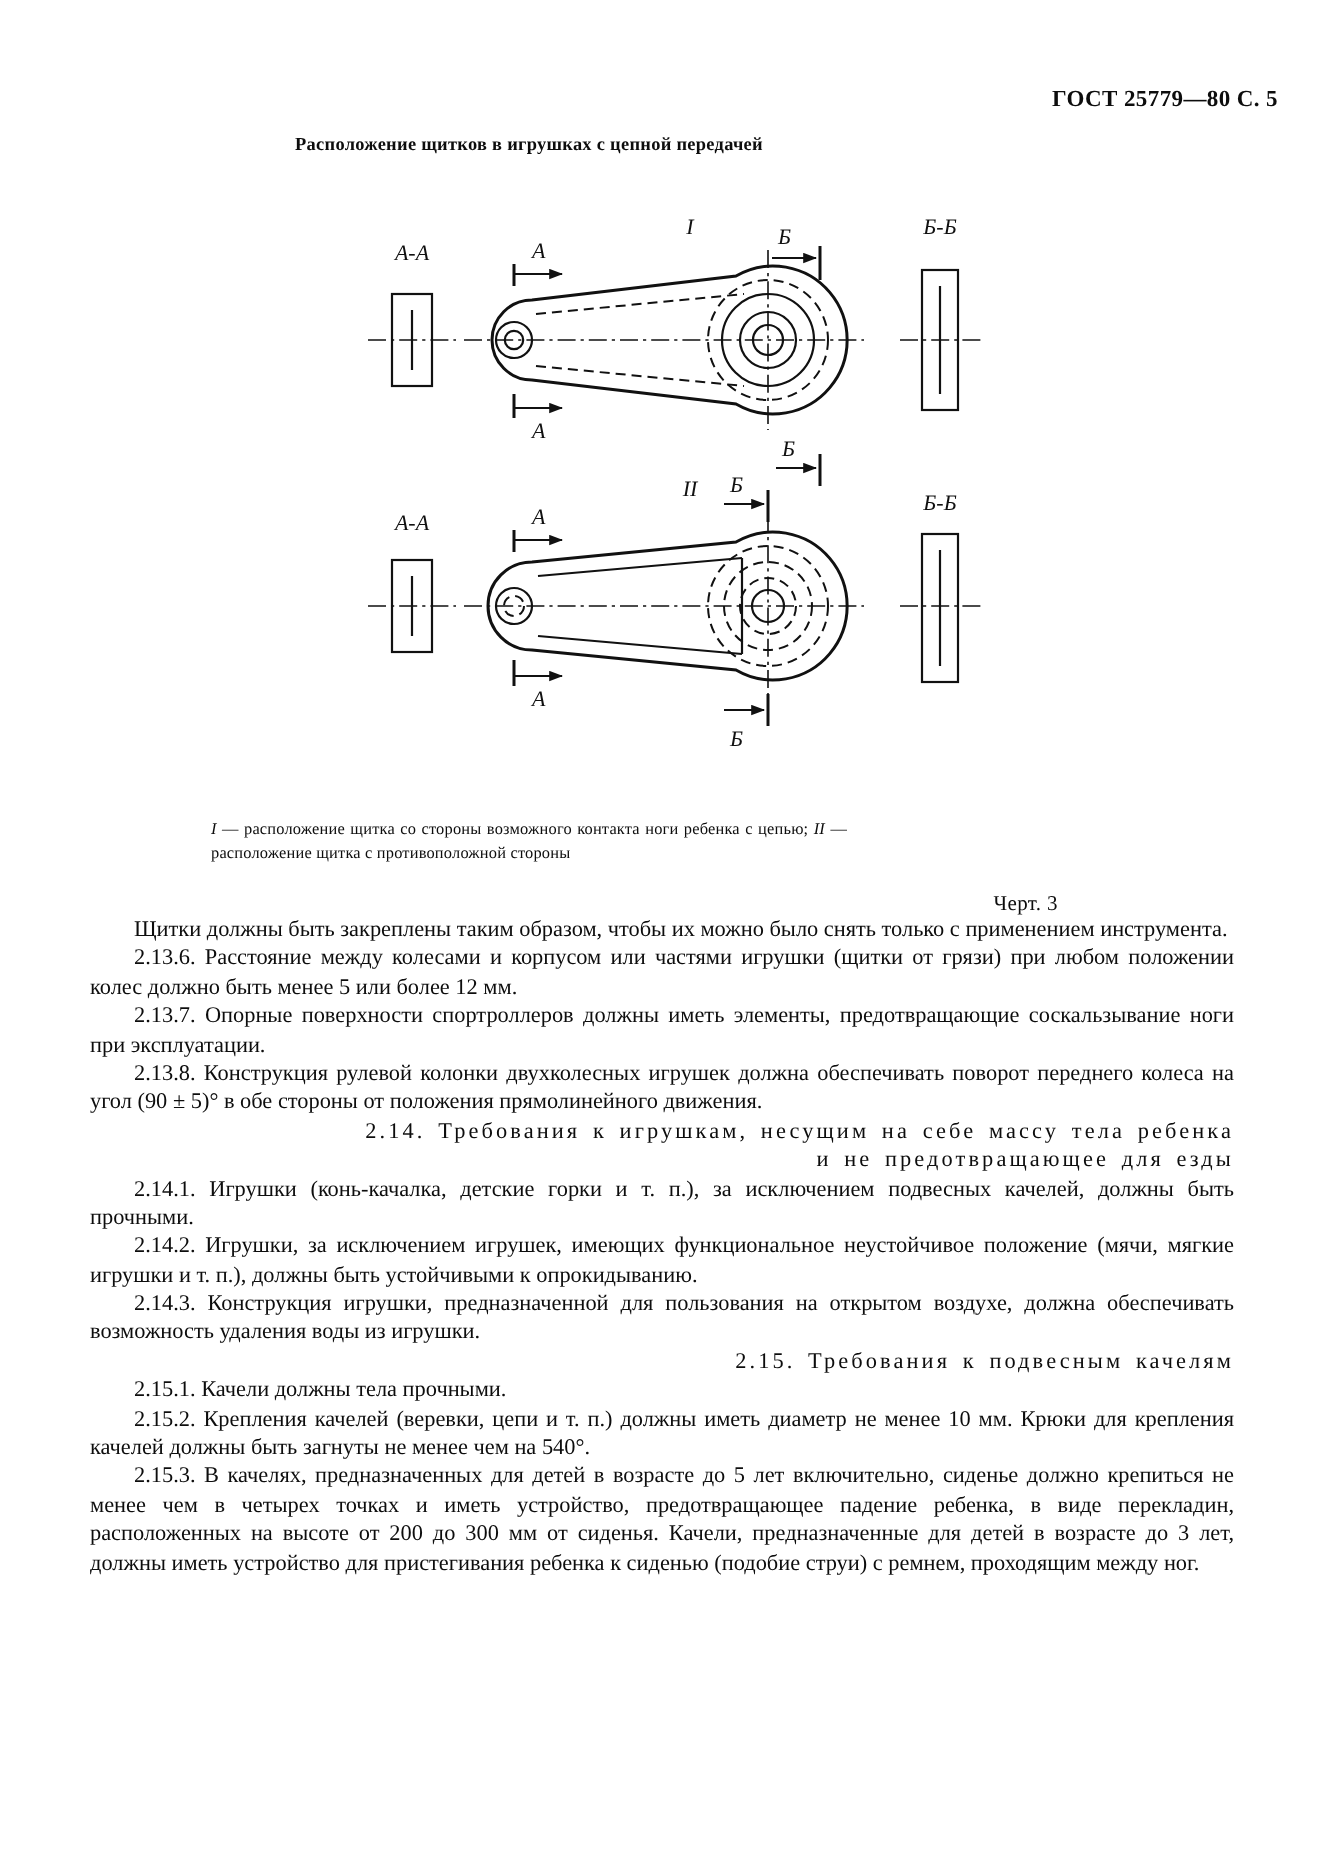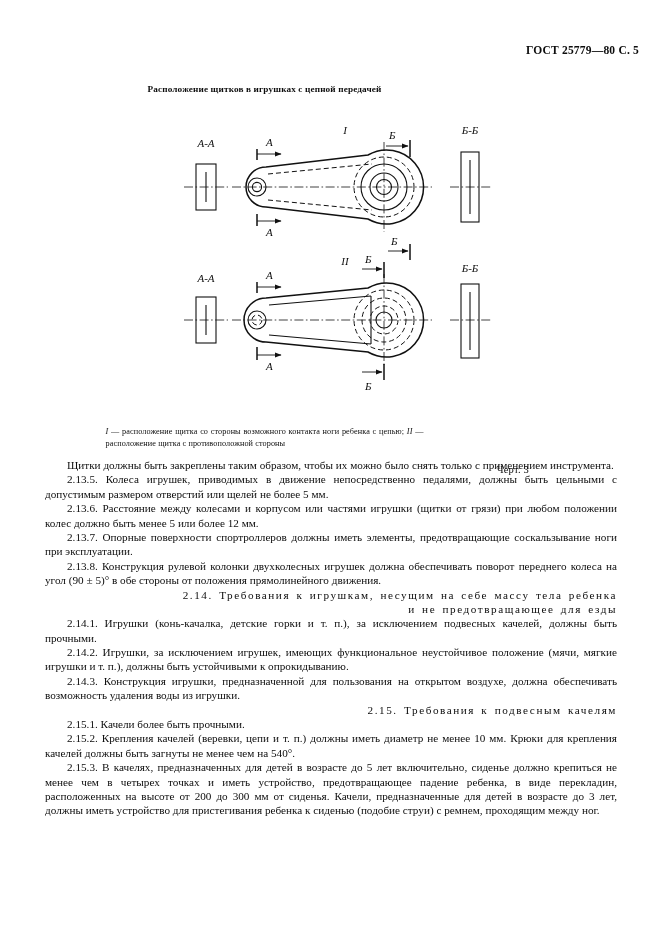--- a/index.html
+++ b/index.html
@@ -24,21 +24,21 @@
     font-family: "Liberation Serif", serif;
     font-weight: bold;
     font-size: 11.5px;
     letter-spacing: 0.2px;
     white-space: nowrap;
   }
 
   
   .figure-block {
     position: absolute;
-    top: 80px;
+    top: 63px;
     left: 0;
     width: 529px;
   }
   .figure-title {
     text-align: center;
     font-weight: bold;
     font-size: 9.2px;
     letter-spacing: 0.15px;
     margin-top: 4px;
   }
@@ -227,26 +227,25 @@
 
   <div class="fig-caption">
     <i>I</i><span> — расположение щитка со стороны возможного контакта ноги ре­бенка с цепью; </span><i>II</i><span> — расположение щитка с противоположной стороны</span>
   </div>
 
   <div class="fig-number">Черт. 3</div>
 </div>
 
 <div class="body-text">
   <p class="para">Щитки должны быть закреплены таким образом, чтобы их можно было снять только с применением инструмента.</p>
-  <p class="para">2.13.5. Колеса игрушек, приводимых в движение непосредственно педалями, должны быть цельными с допустимым размером отверстий или щелей не более 5 мм.</p>
   <p class="para">2.13.6. Расстояние между колесами и корпусом или частями игрушки (щитки от грязи) при любом положении колес должно быть менее 5 или более 12 мм.</p>
   <p class="para">2.13.7. Опорные поверхности спортроллеров должны иметь элементы, предотвращающие соскальзывание ноги при эксплуатации.</p>
   <p class="para">2.13.8. Конструкция рулевой колонки двухколесных игрушек должна обеспечивать поворот переднего колеса на угол (90 ± 5)° в обе стороны от положения прямолинейного движения.</p>
   <p class="heading">2.14. Требования к игрушкам, несущим на себе массу тела ребенка</p>
   <p class="heading cont">и не предотвращающее для езды</p>
   <p class="para">2.14.1. Игрушки (конь-качалка, детские горки и т. п.), за исключением подвесных качелей, должны быть прочными.</p>
   <p class="para">2.14.2. Игрушки, за исключением игрушек, имеющих функциональное неустойчивое положе­ние (мячи, мягкие игрушки и т. п.), должны быть устойчивыми к опрокидыванию.</p>
   <p class="para">2.14.3. Конструкция игрушки, предназначенной для пользования на открытом воздухе, должна обеспечивать возможность удаления воды из игрушки.</p>
   <p class="heading">2.15. Требования к подвесным качелям</p>
-  <p class="para">2.15.1. Качели более быть прочными.</p>
+  <p class="para">2.15.1. Качели должны тела прочными.</p>
   <p class="para">2.15.2. Крепления качелей (веревки, цепи и т. п.) должны иметь диаметр не менее 10 мм. Крюки для крепления качелей должны быть загнуты не менее чем на 540°.</p>
   <p class="para">2.15.3. В качелях, предназначенных для детей в возрасте до 5 лет включительно, сиденье должно крепиться не менее чем в четырех точках и иметь устройство, предотвращающее падение ребенка, в виде перекладин, расположенных на высоте от 200 до 300 мм от сиденья. Качели, предназначенные для детей в возрасте до 3 лет, должны иметь устройство для пристегивания ребенка к сиденью (подобие струи) с ремнем, проходящим между ног.</p>
 </div>
 
 </body></html>

